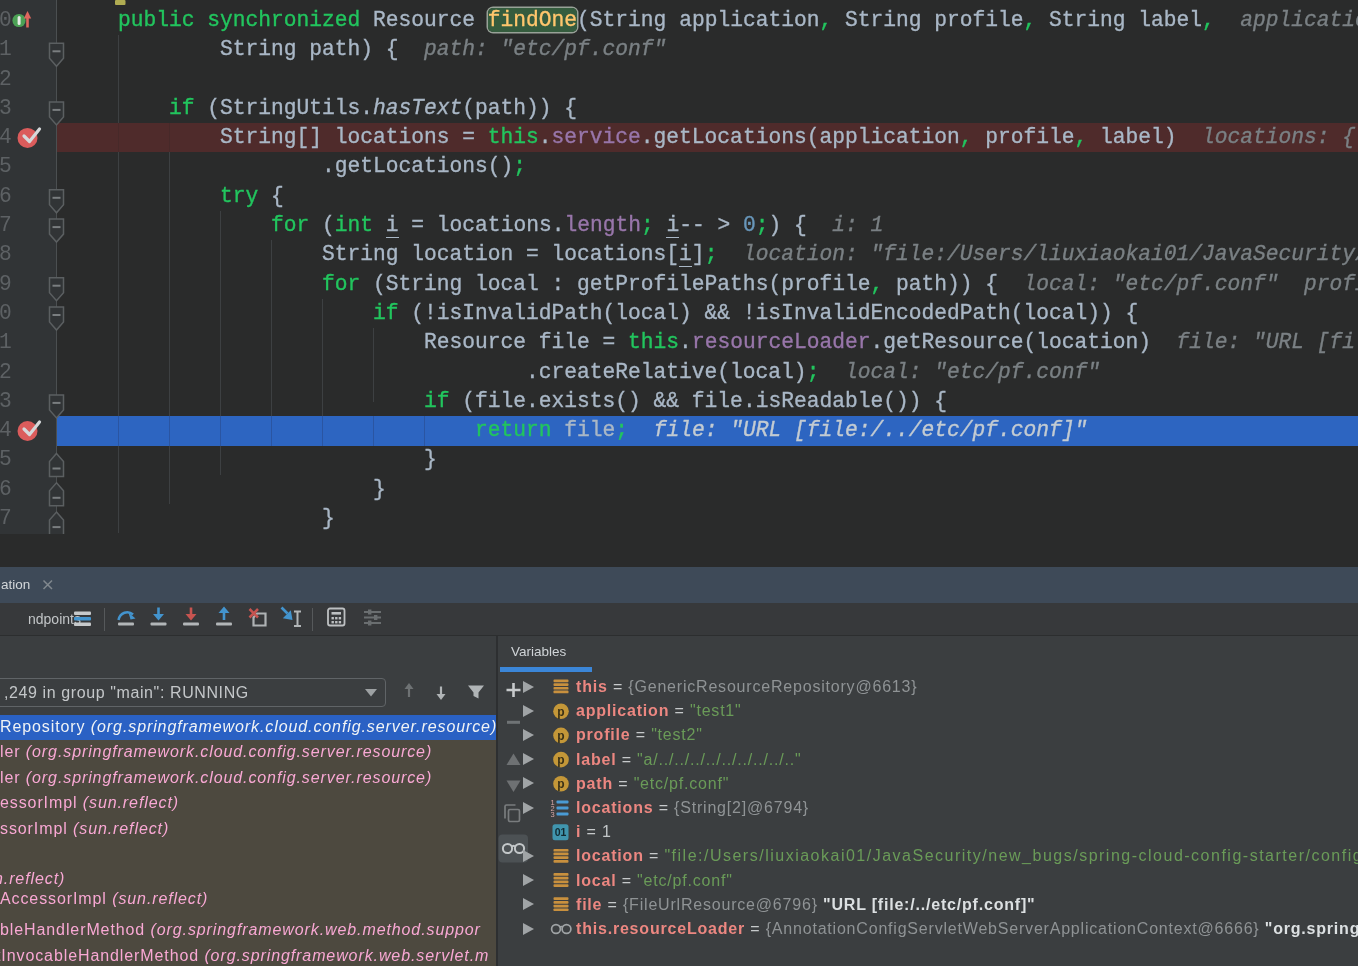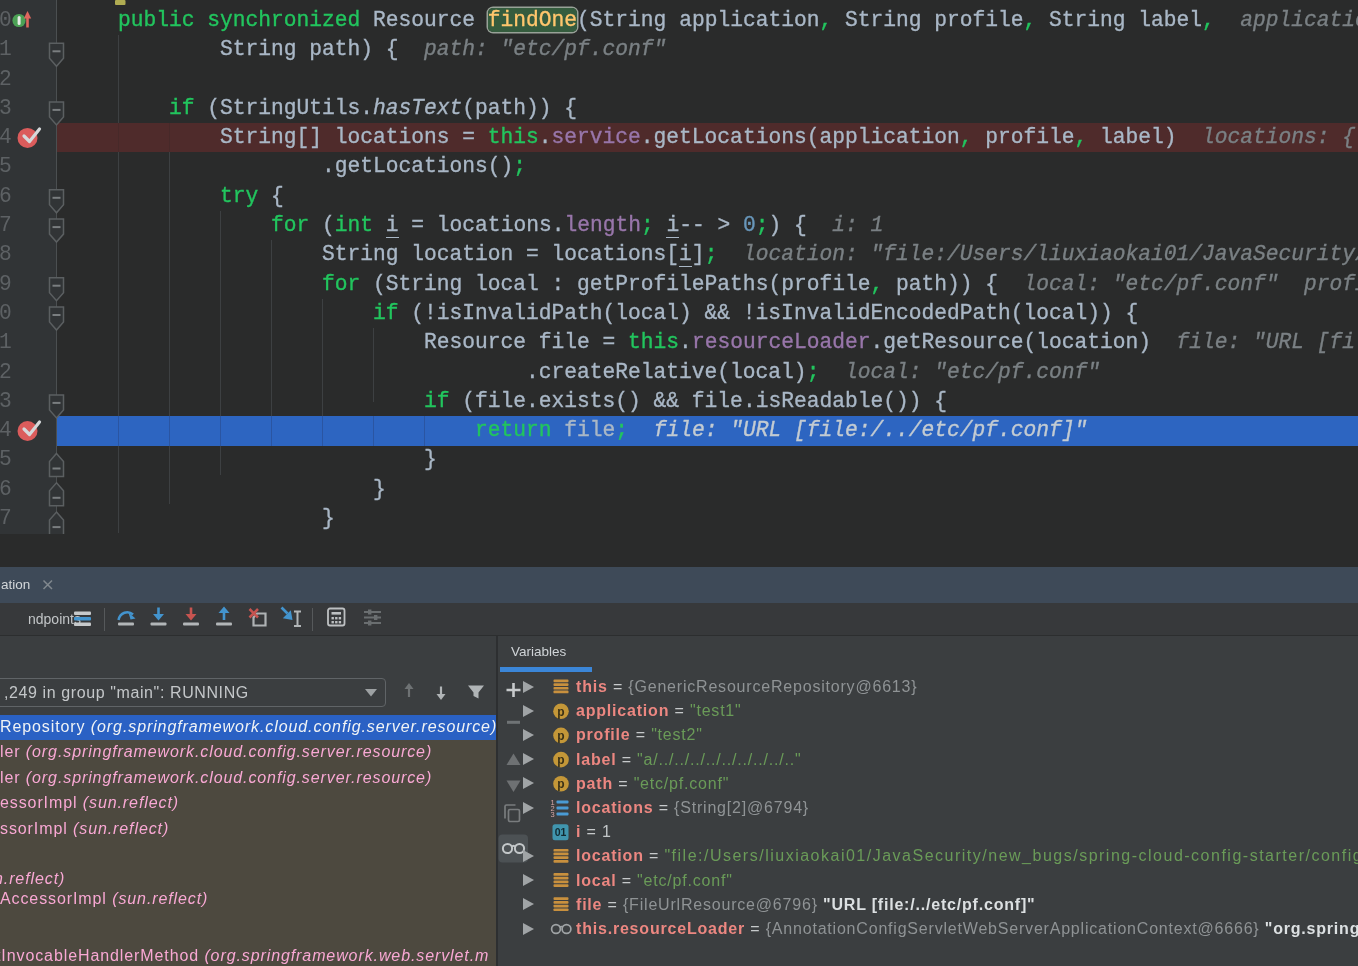--- a/index.html
+++ b/index.html
@@ -221,20 +221,21 @@
 <div id="ddtext">,249 in group "main": RUNNING</div>
 <div id="vtab">Variables</div>
 <div id="vtabu"></div>
 <div class="frow" style="left:0;top:79px;color:#F0F3F5;">Repository <span class="p">(org.springframework.cloud.config.server.resource)</span></div>
 <div class="frow" style="left:0;top:104.3px;">ler <span class="p">(org.springframework.cloud.config.server.resource)</span></div>
 <div class="frow" style="left:0;top:129.7px;">ler <span class="p">(org.springframework.cloud.config.server.resource)</span></div>
 <div class="frow" style="left:0;top:155.1px;">essorImpl <span class="p">(sun.reflect)</span></div>
 <div class="frow" style="left:0;top:180.5px;">ssorImpl <span class="p">(sun.reflect)</span></div>
 <div class="frow" style="left:0;top:205.9px;margin-top:45px;">AccessorImpl <span class="p">(sun.reflect)</span></div>
 <div class="frow" style="left:-6px;top:231.3px;"><span class="p">n.reflect)</span></div>
+<div class="frow" style="left:0;top:282.1px;">bleHandlerMethod <span class="p">(org.springframework.web.method.suppor</span></div>
 <div class="frow" style="left:-4px;top:307.5px;">tInvocableHandlerMethod <span class="p">(org.springframework.web.servlet.m</span></div>
 <svg class="abs" style="left:0;top:0;" width="1358" height="330">
 <path d="M365,53 L377,53 L371,60.5 z" fill="#9DA1A3"></path>
 <line x1="409" y1="61" x2="409" y2="50" stroke="#6E7274" stroke-width="2.2"></line>
 <path d="M404.5,53 L413.5,53 L409,47 z" fill="#6E7274"></path>
 <line x1="441" y1="50.5" x2="441" y2="61" stroke="#B0B4B6" stroke-width="2.2"></line>
 <path d="M436.5,58 L445.5,58 L441,64 z" fill="#B0B4B6"></path>
 <path d="M468,49.5 L484,49.5 L478.5,56.5 L478.5,62.5 L473.5,60 L473.5,56.5 z" fill="#B0B4B6"></path>
 
 <path d="M513.5,47 v14 M506.5,54 h14" stroke="#C7CACC" stroke-width="2.6"></path>

